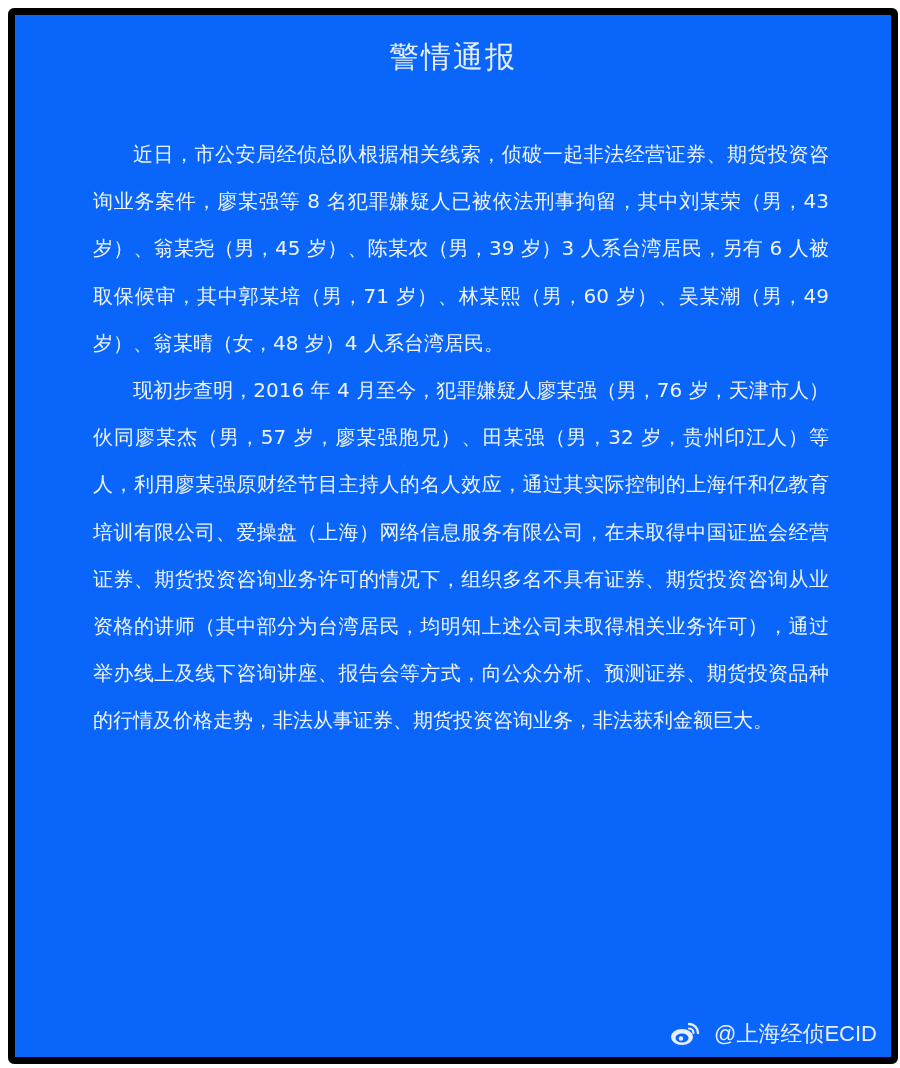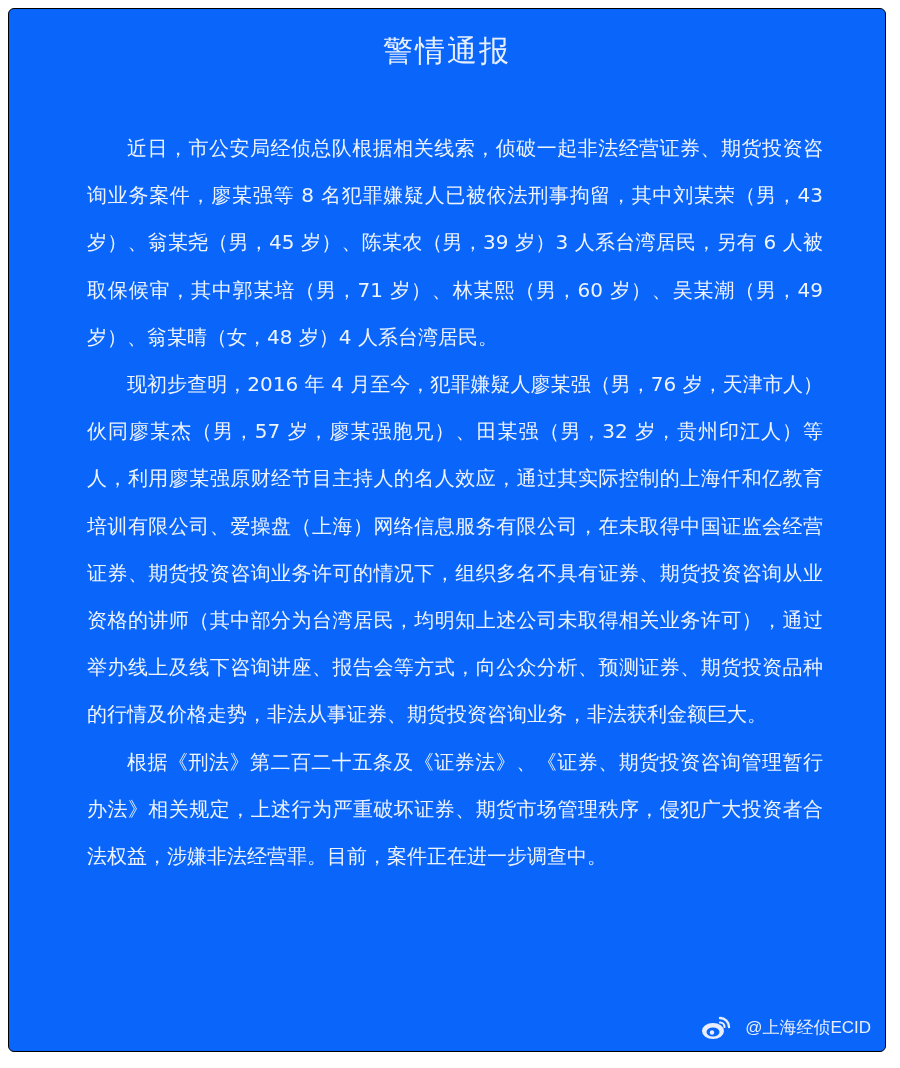--- a/index.html
+++ b/index.html
@@ -10,21 +10,21 @@
       height: 1068px;
       overflow: hidden;
     }
     .panel {
       position: absolute;
       left: 8px;
       top: 8px;
       width: 876px;
       height: 1042px;
       background: #0a66fb;
-      border: 1px solid #000000;
+      border: 7px solid #000000;
       border-radius: 6px;
       box-sizing: content-box;
     }
     .title {
       position: absolute;
       left: 0;
       right: 0;
       top: 22px;
       text-align: center;
       color: #e6efff;
@@ -50,40 +50,39 @@
       word-break: break-all;
     }
     .watermark {
       position: absolute;
       right: 14px;
       bottom: 8px;
       display: flex;
       align-items: center;
       color: #e8eefc;
       font-family: "Liberation Sans", sans-serif;
-      font-size: 17px;
+      font-size: 22px;
       line-height: 30px;
       gap: 8px;
     }
     .weibo-icon {
       width: 30px;
       height: 26px;
       margin-right: 6px;
     }
   </style>
 </head>
 <body>
 
 <div class="panel">
   <div class="title">警情通报</div>
 
   <div class="body">
     <p class="para">近日，市公安局经侦总队根据相关线索，侦破一起非法经营证券、期货投资咨询业务案件，廖某强等 8 名犯罪嫌疑人已被依法刑事拘留，其中刘某荣（男，43 岁）、翁某尧（男，45 岁）、陈某农（男，39 岁）3 人系台湾居民，另有 6 人被取保候审，其中郭某培（男，71 岁）、林某熙（男，60 岁）、吴某潮（男，49 岁）、翁某晴（女，48 岁）4 人系台湾居民。</p>
     <p class="para">现初步查明，2016 年 4 月至今，犯罪嫌疑人廖某强（男，76 岁，天津市人）伙同廖某杰（男，57 岁，廖某强胞兄）、田某强（男，32 岁，贵州印江人）等人，利用廖某强原财经节目主持人的名人效应，通过其实际控制的上海仟和亿教育培训有限公司、爱操盘（上海）网络信息服务有限公司，在未取得中国证监会经营证券、期货投资咨询业务许可的情况下，组织多名不具有证券、期货投资咨询从业资格的讲师（其中部分为台湾居民，均明知上述公司未取得相关业务许可），通过举办线上及线下咨询讲座、报告会等方式，向公众分析、预测证券、期货投资品种的行情及价格走势，非法从事证券、期货投资咨询业务，非法获利金额巨大。</p>
-    <p class="para">根据《刑法》第二百二十五条及《证券法》、《证券、期货投资咨询管理暂行办法》相关规定，上述行为严重破坏证券、期货市场管理秩序，侵犯广大投资者合法权益，涉嫌非法经营罪。目前，案件正在进一步调查中。</p>
   </div>
 
   <div class="watermark">
     <svg class="weibo-icon" viewBox="0 0 30 26">
       <ellipse cx="12" cy="16" rx="11" ry="8" fill="#e8eefc"></ellipse>
       <ellipse cx="12" cy="17" rx="6.5" ry="4.5" fill="#0a66fb"></ellipse>
       <circle cx="11" cy="17.5" r="2.2" fill="#e8eefc"></circle>
       <path d="M19 3 A9 9 0 0 1 28 12" stroke="#e8eefc" stroke-width="2.4" fill="none" stroke-linecap="round"></path>
       <path d="M19 7.5 A4.5 4.5 0 0 1 23.5 12" stroke="#e8eefc" stroke-width="2.2" fill="none" stroke-linecap="round"></path>
     </svg>

